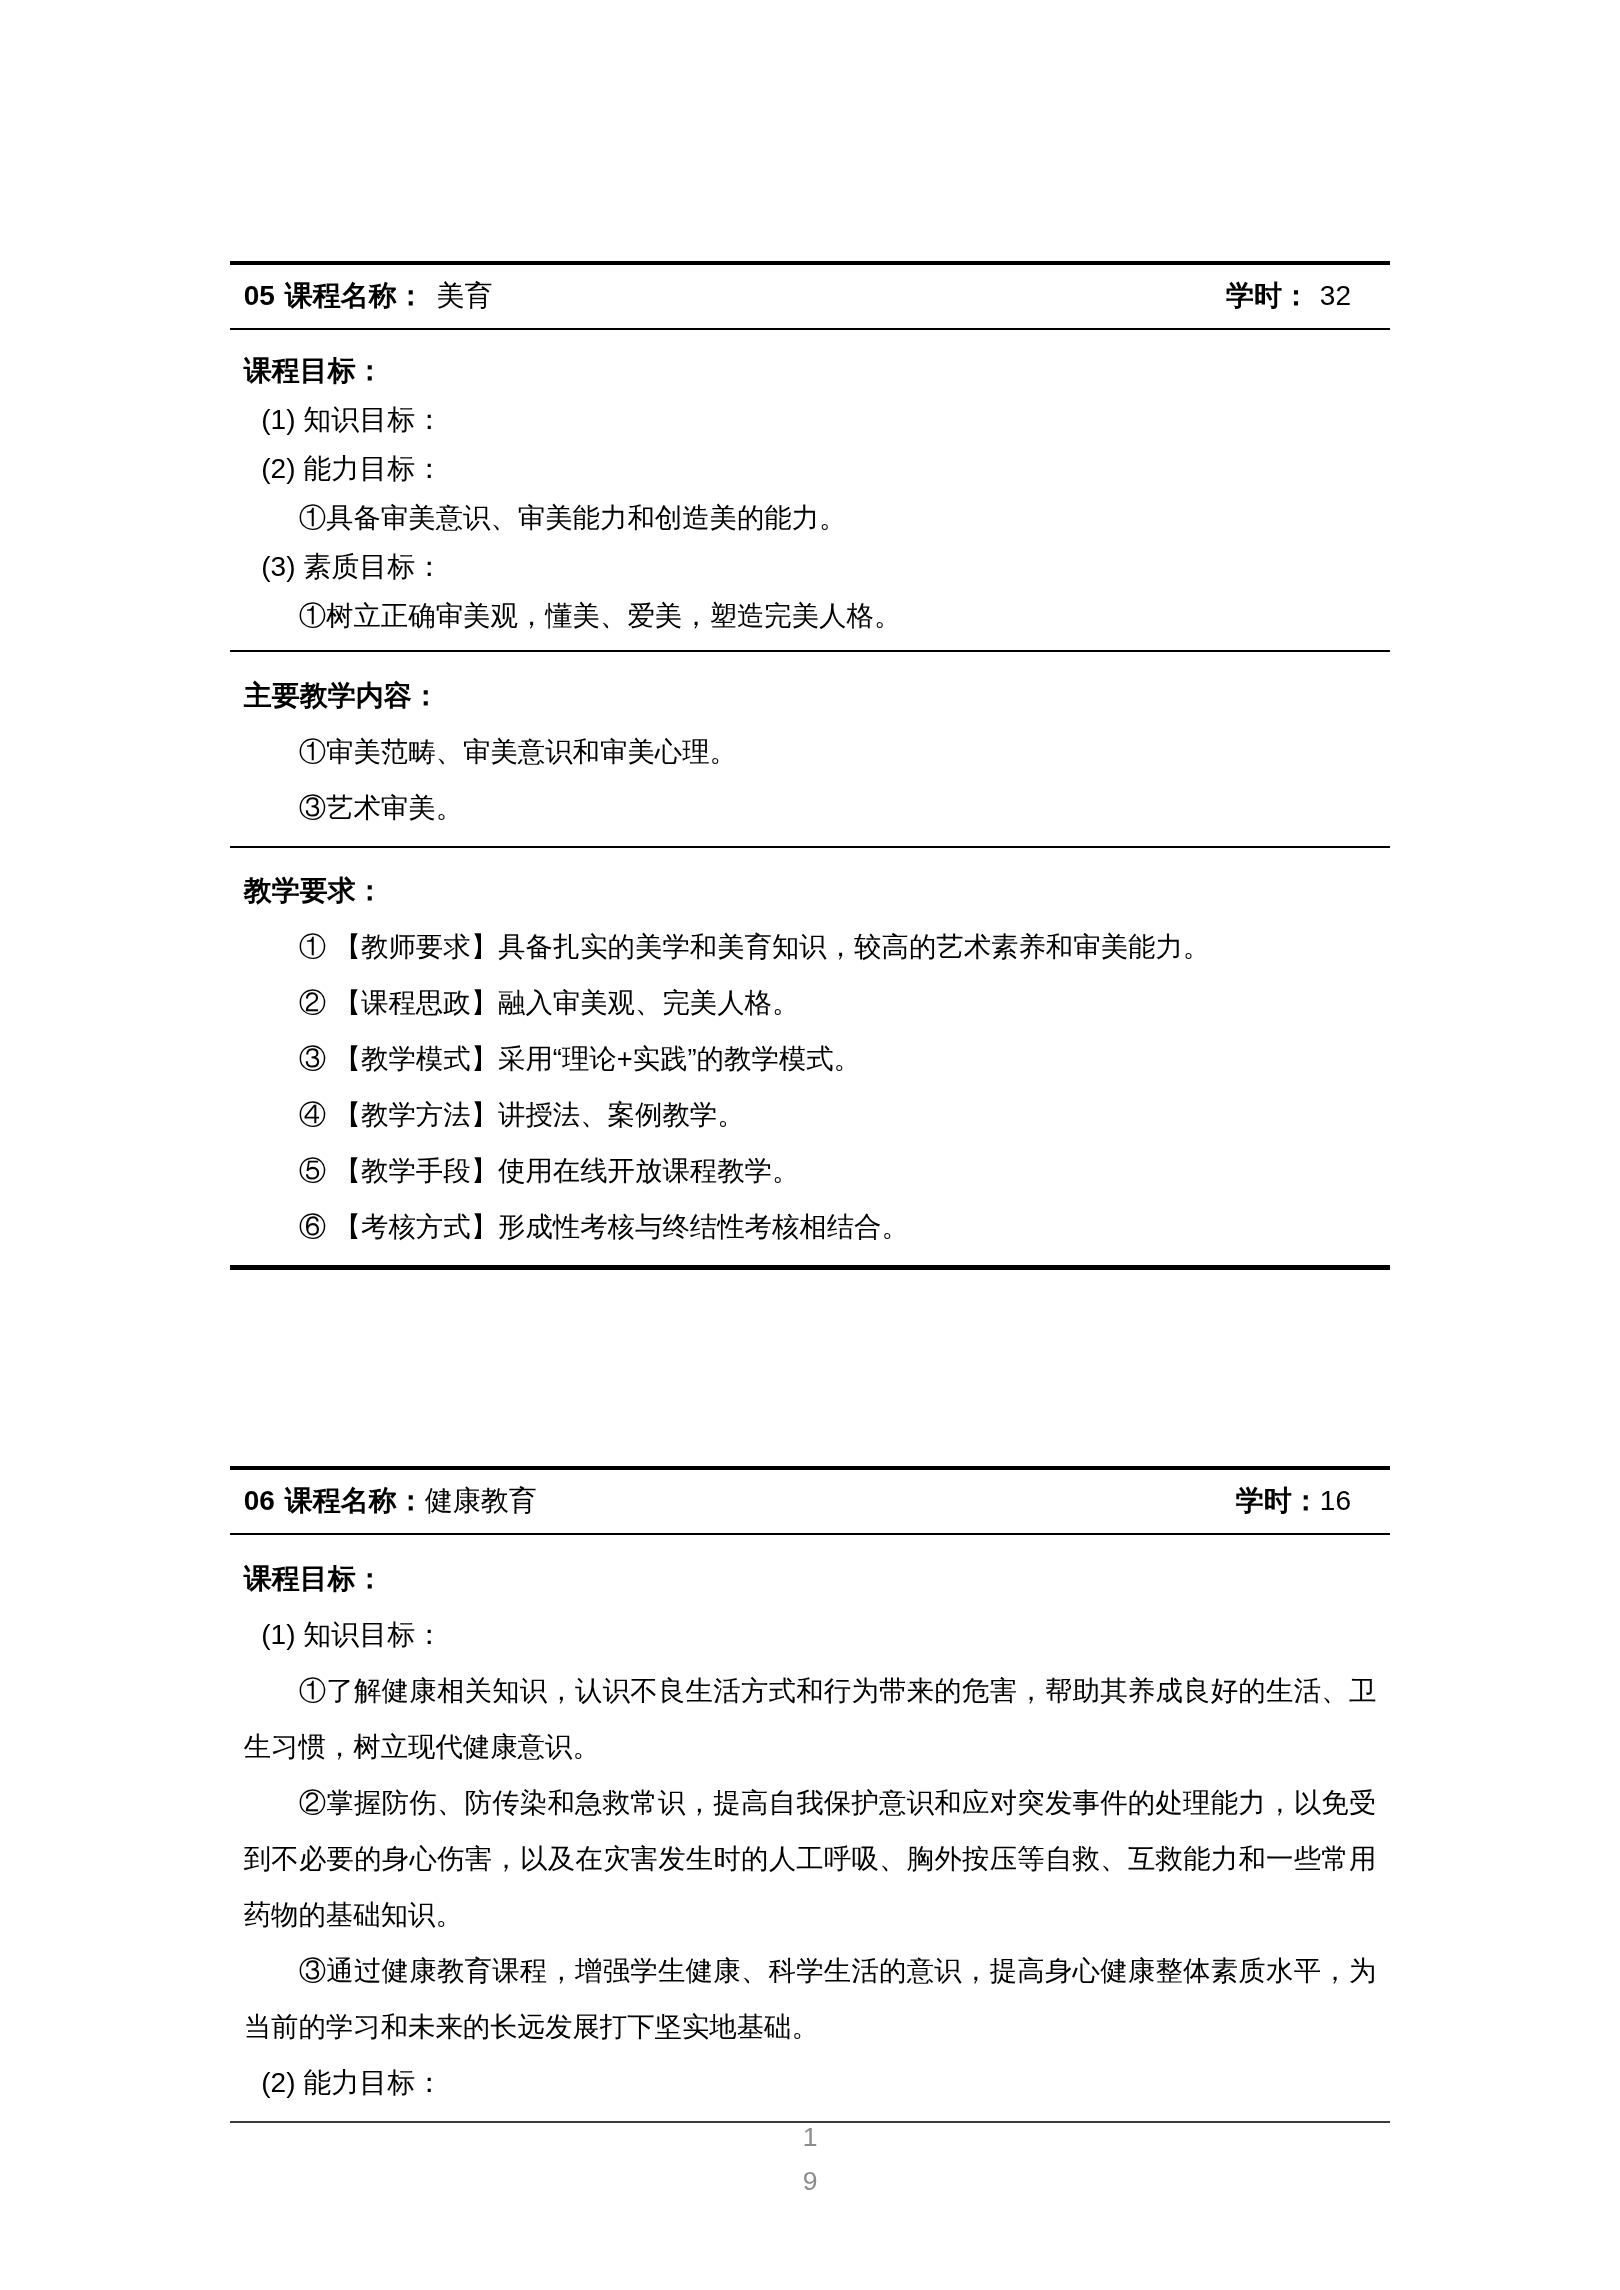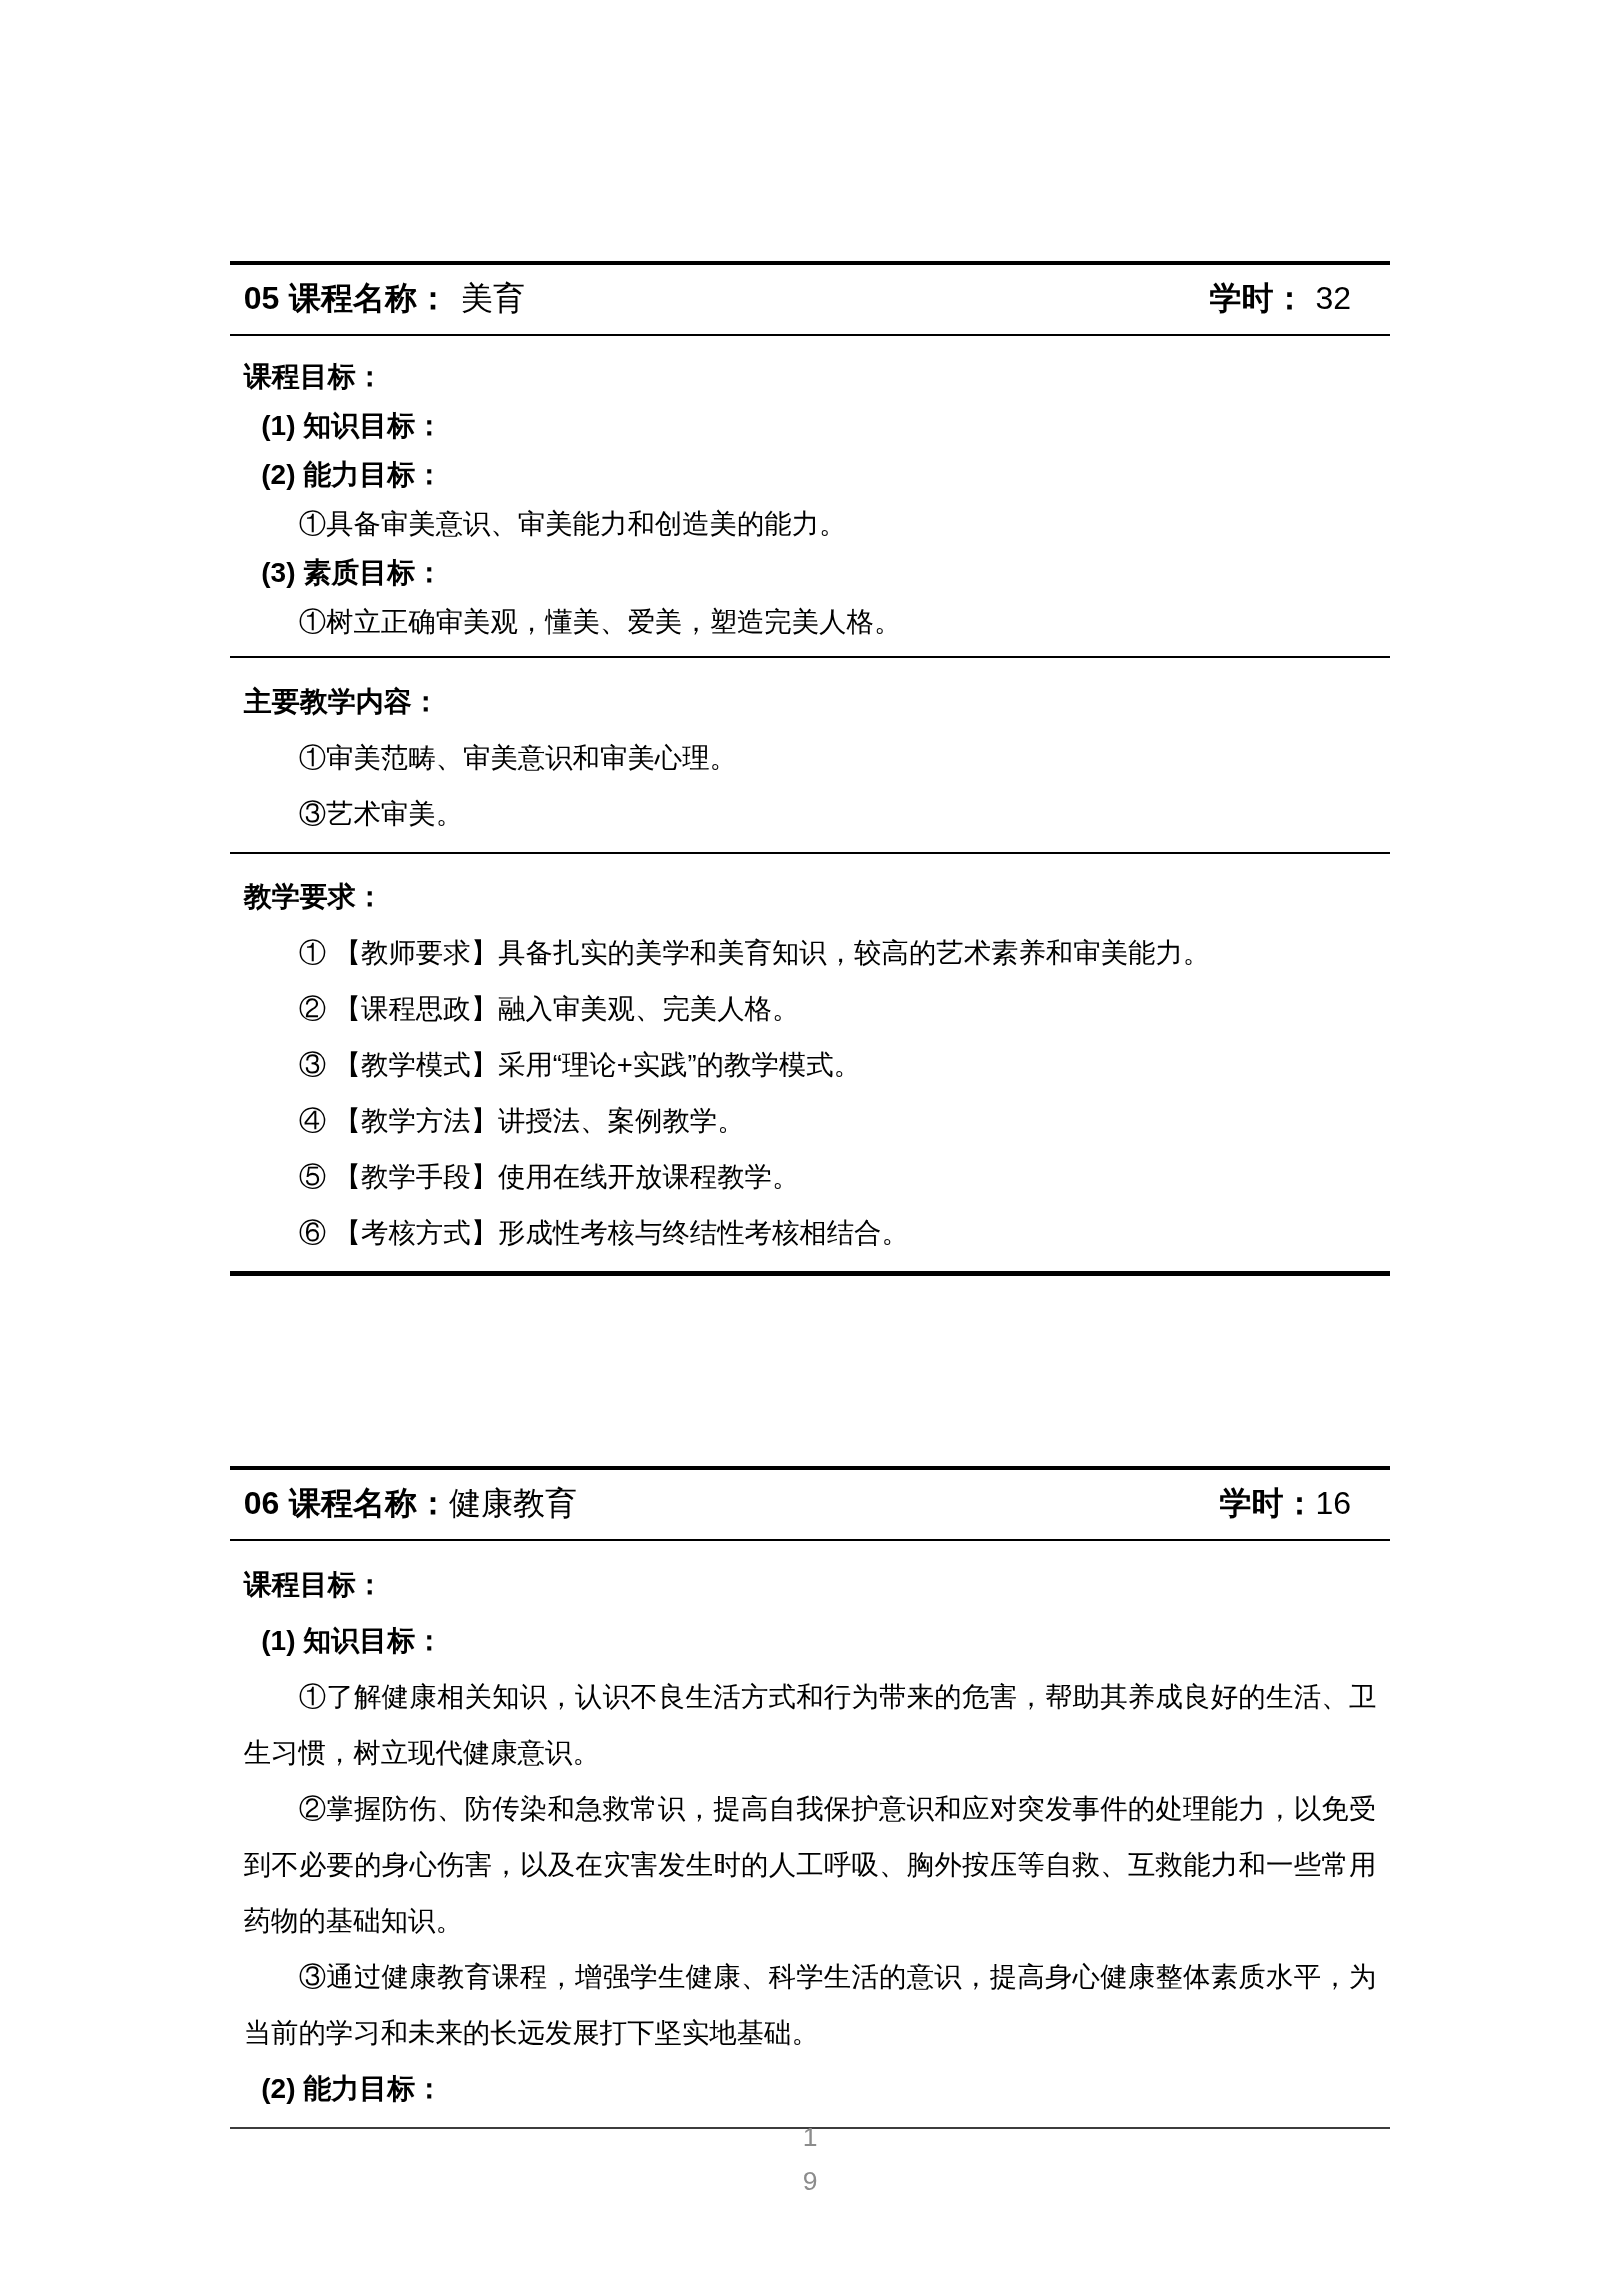--- a/index.html
+++ b/index.html
@@ -16,37 +16,37 @@
     border-top:4.9px solid #000;
     font-size:27.4px;
     box-sizing:border-box;
   }
   #table-05{top:261px;}
   #table-06{top:1466px;}
   .header-row{
     display:flex;justify-content:space-between;align-items:baseline;
     padding:11.8px 39px 13.7px 13.7px;
     border-bottom:2px solid #000;
-    font-weight:700;font-size:32px;
+    font-weight:700;font-size:28px;
   }
   .code{margin-right:9.8px;}
   .title-value,.hours-value{font-weight:400;}
   .spaced-header .title-value{margin-left:11.8px;}
   .spaced-header .hours-value{margin-left:9.8px;}
   .section{
     padding:7.8px 13.7px 9.8px 13.7px;
     border-bottom:2px solid #000;
     line-height:56px;
     margin-top:8px;
   }
   #table-05 .sections > .section:nth-child(1){line-height:49px;}
   #table-05 .sections > .section:nth-child(3){border-bottom:5.9px solid #000;}
   #table-06 .sections > .section:last-child{border-bottom:2.9px solid #3c3c3c;}
   .section-heading{font-weight:700;font-size:28px;}
-  .subhead{font-weight:700;font-size:28px;margin-left:17.6px;}
+  .subhead{font-weight:400;font-size:28px;margin-left:17.6px;}
   .para{text-indent:55px;text-align:justify;}
   .footer{
     position:absolute;left:230px;top:2115px;width:1160px;
     text-align:center;color:#8c8c8c;
     font-size:26.5px;line-height:44px;
   }
 </style>
 </head>
 <body>
 

